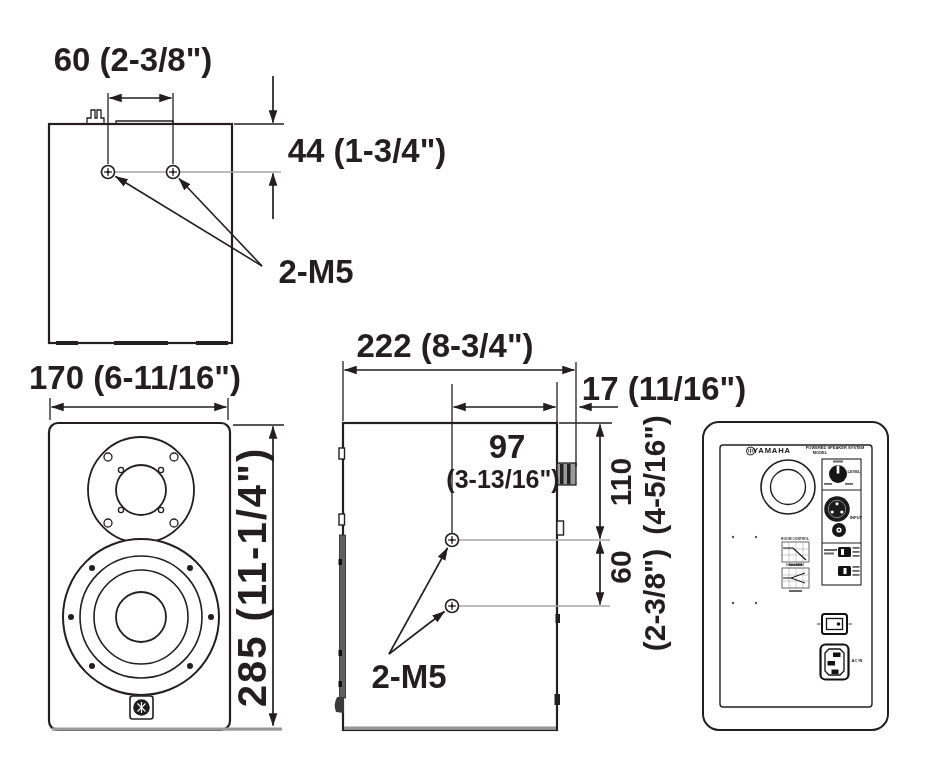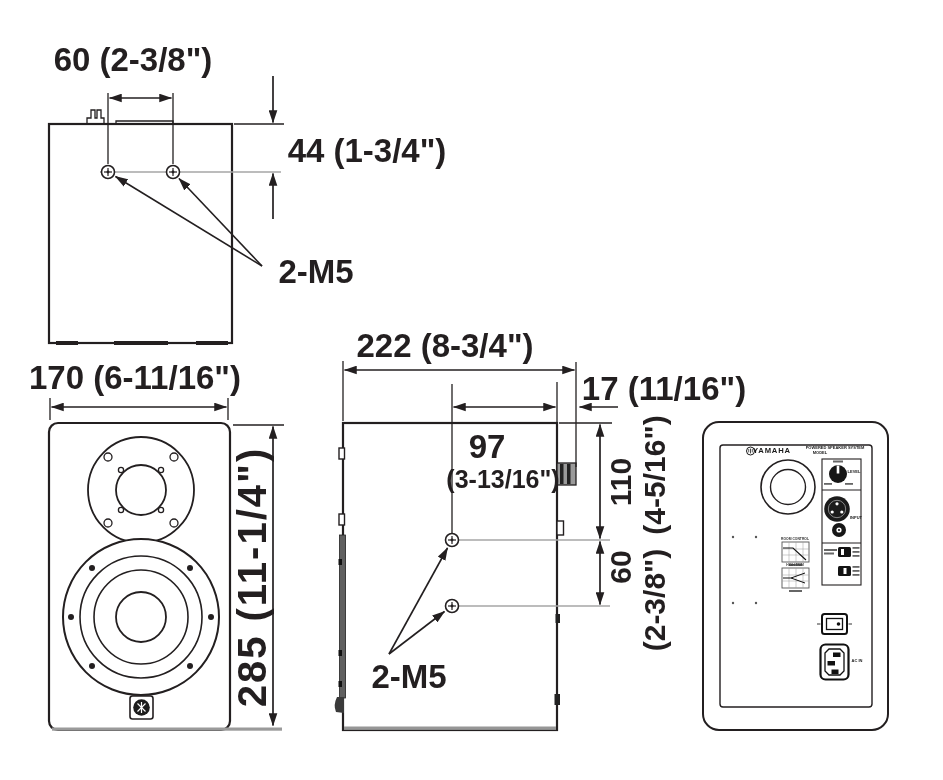--- a/index.html
+++ b/index.html
@@ -275,21 +275,21 @@
 
 <div class="lbl f33" style="left:133px;top:59px">60 (2-3/8")</div>
 <div class="lbl f33" style="left:367px;top:150px">44 (1-3/4")</div>
 <div class="lbl f33" style="left:316px;top:271px">2-M5</div>
 
 <div class="lbl f33" style="left:135px;top:377px">170 (6-11/16")</div>
 <div class="lbl f40 rot" style="left:252px;top:577px">285 (11-1/4")</div>
 
 <div class="lbl f33" style="left:445px;top:345px">222 (8-3/4")</div>
 <div class="lbl f33" style="left:664px;top:388px">17 (11/16")</div>
-<div class="lbl f33" style="left:487px;top:446px">97</div>
+<div class="lbl f33" style="left:507px;top:446px">97</div>
 <div class="lbl f25" style="left:503px;top:479px">(3-13/16")</div>
 <div class="lbl f30 rot" style="left:621px;top:482px">110</div>
 <div class="lbl f30 rot" style="left:655px;top:475px">(4-5/16")</div>
 <div class="lbl f30 rot" style="left:621px;top:567px">60</div>
 <div class="lbl f30 rot" style="left:655px;top:600px">(2-3/8")</div>
 <div class="lbl f33" style="left:409px;top:676px">2-M5</div>
 
 <div class="lbl brand" style="left:772px;top:451px">YAMAHA</div>
 <div class="lbl tiny" style="left:835px;top:448px">POWERED SPEAKER SYSTEM</div>
 <div class="lbl tiny" style="left:820px;top:453px">MODEL</div>

